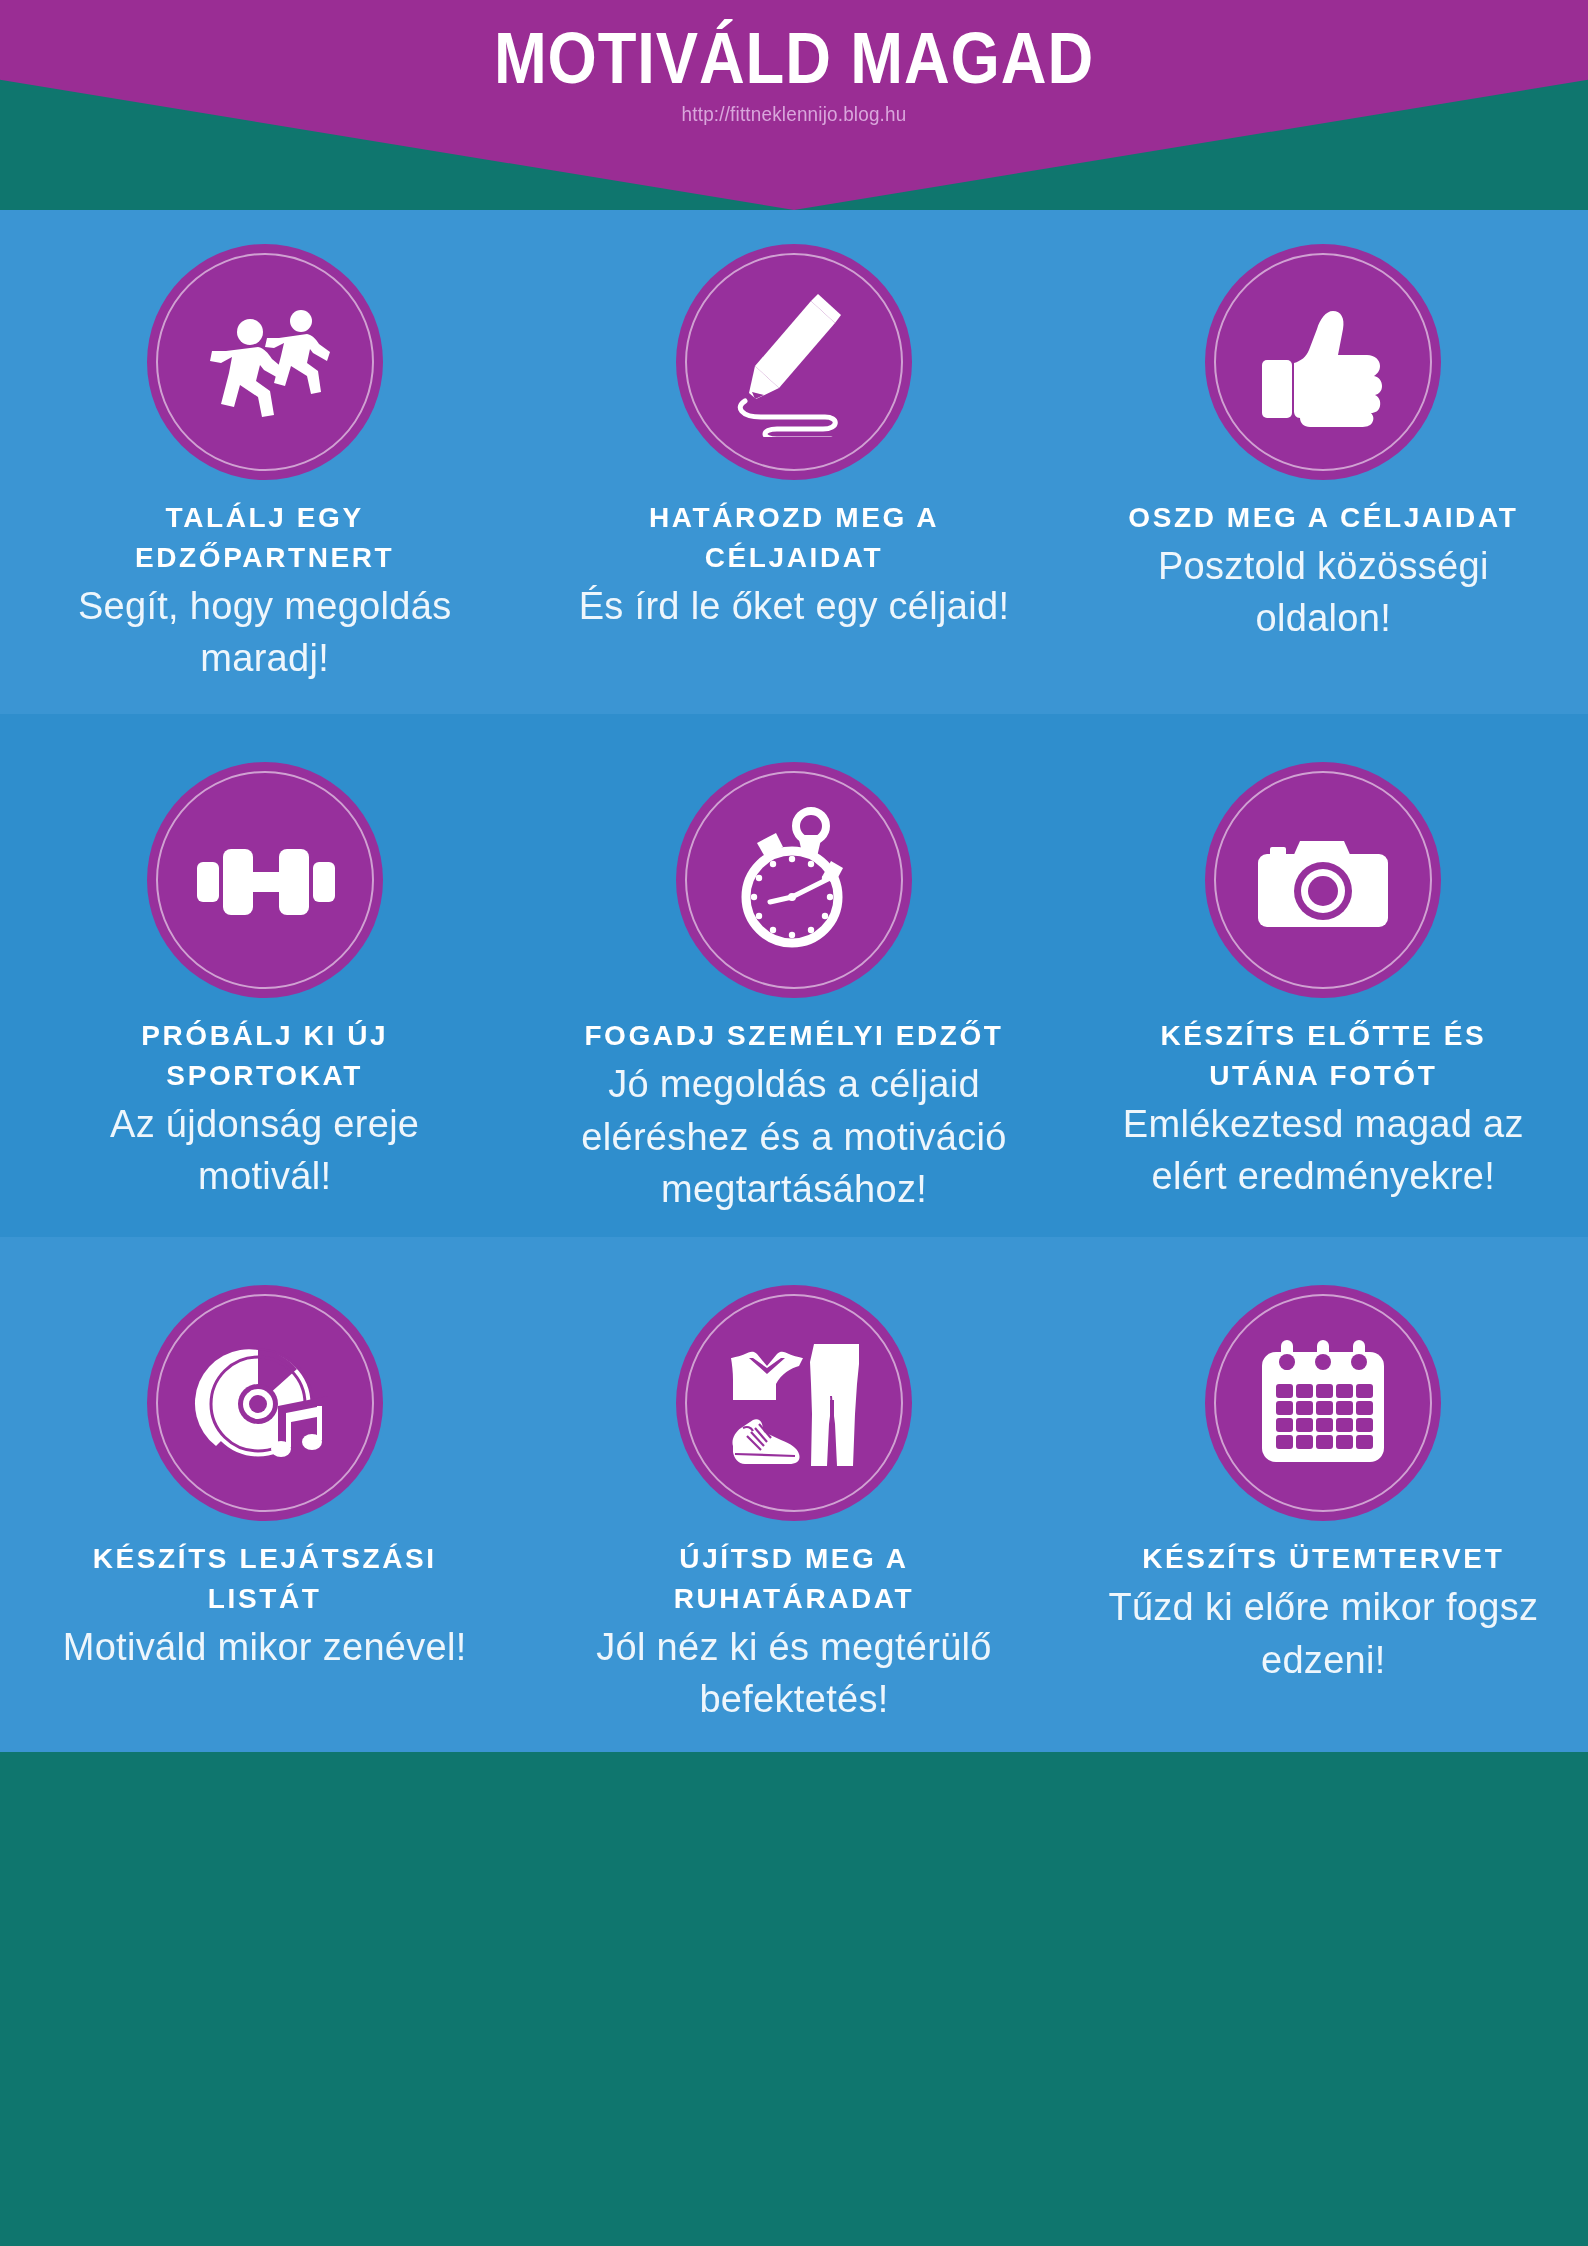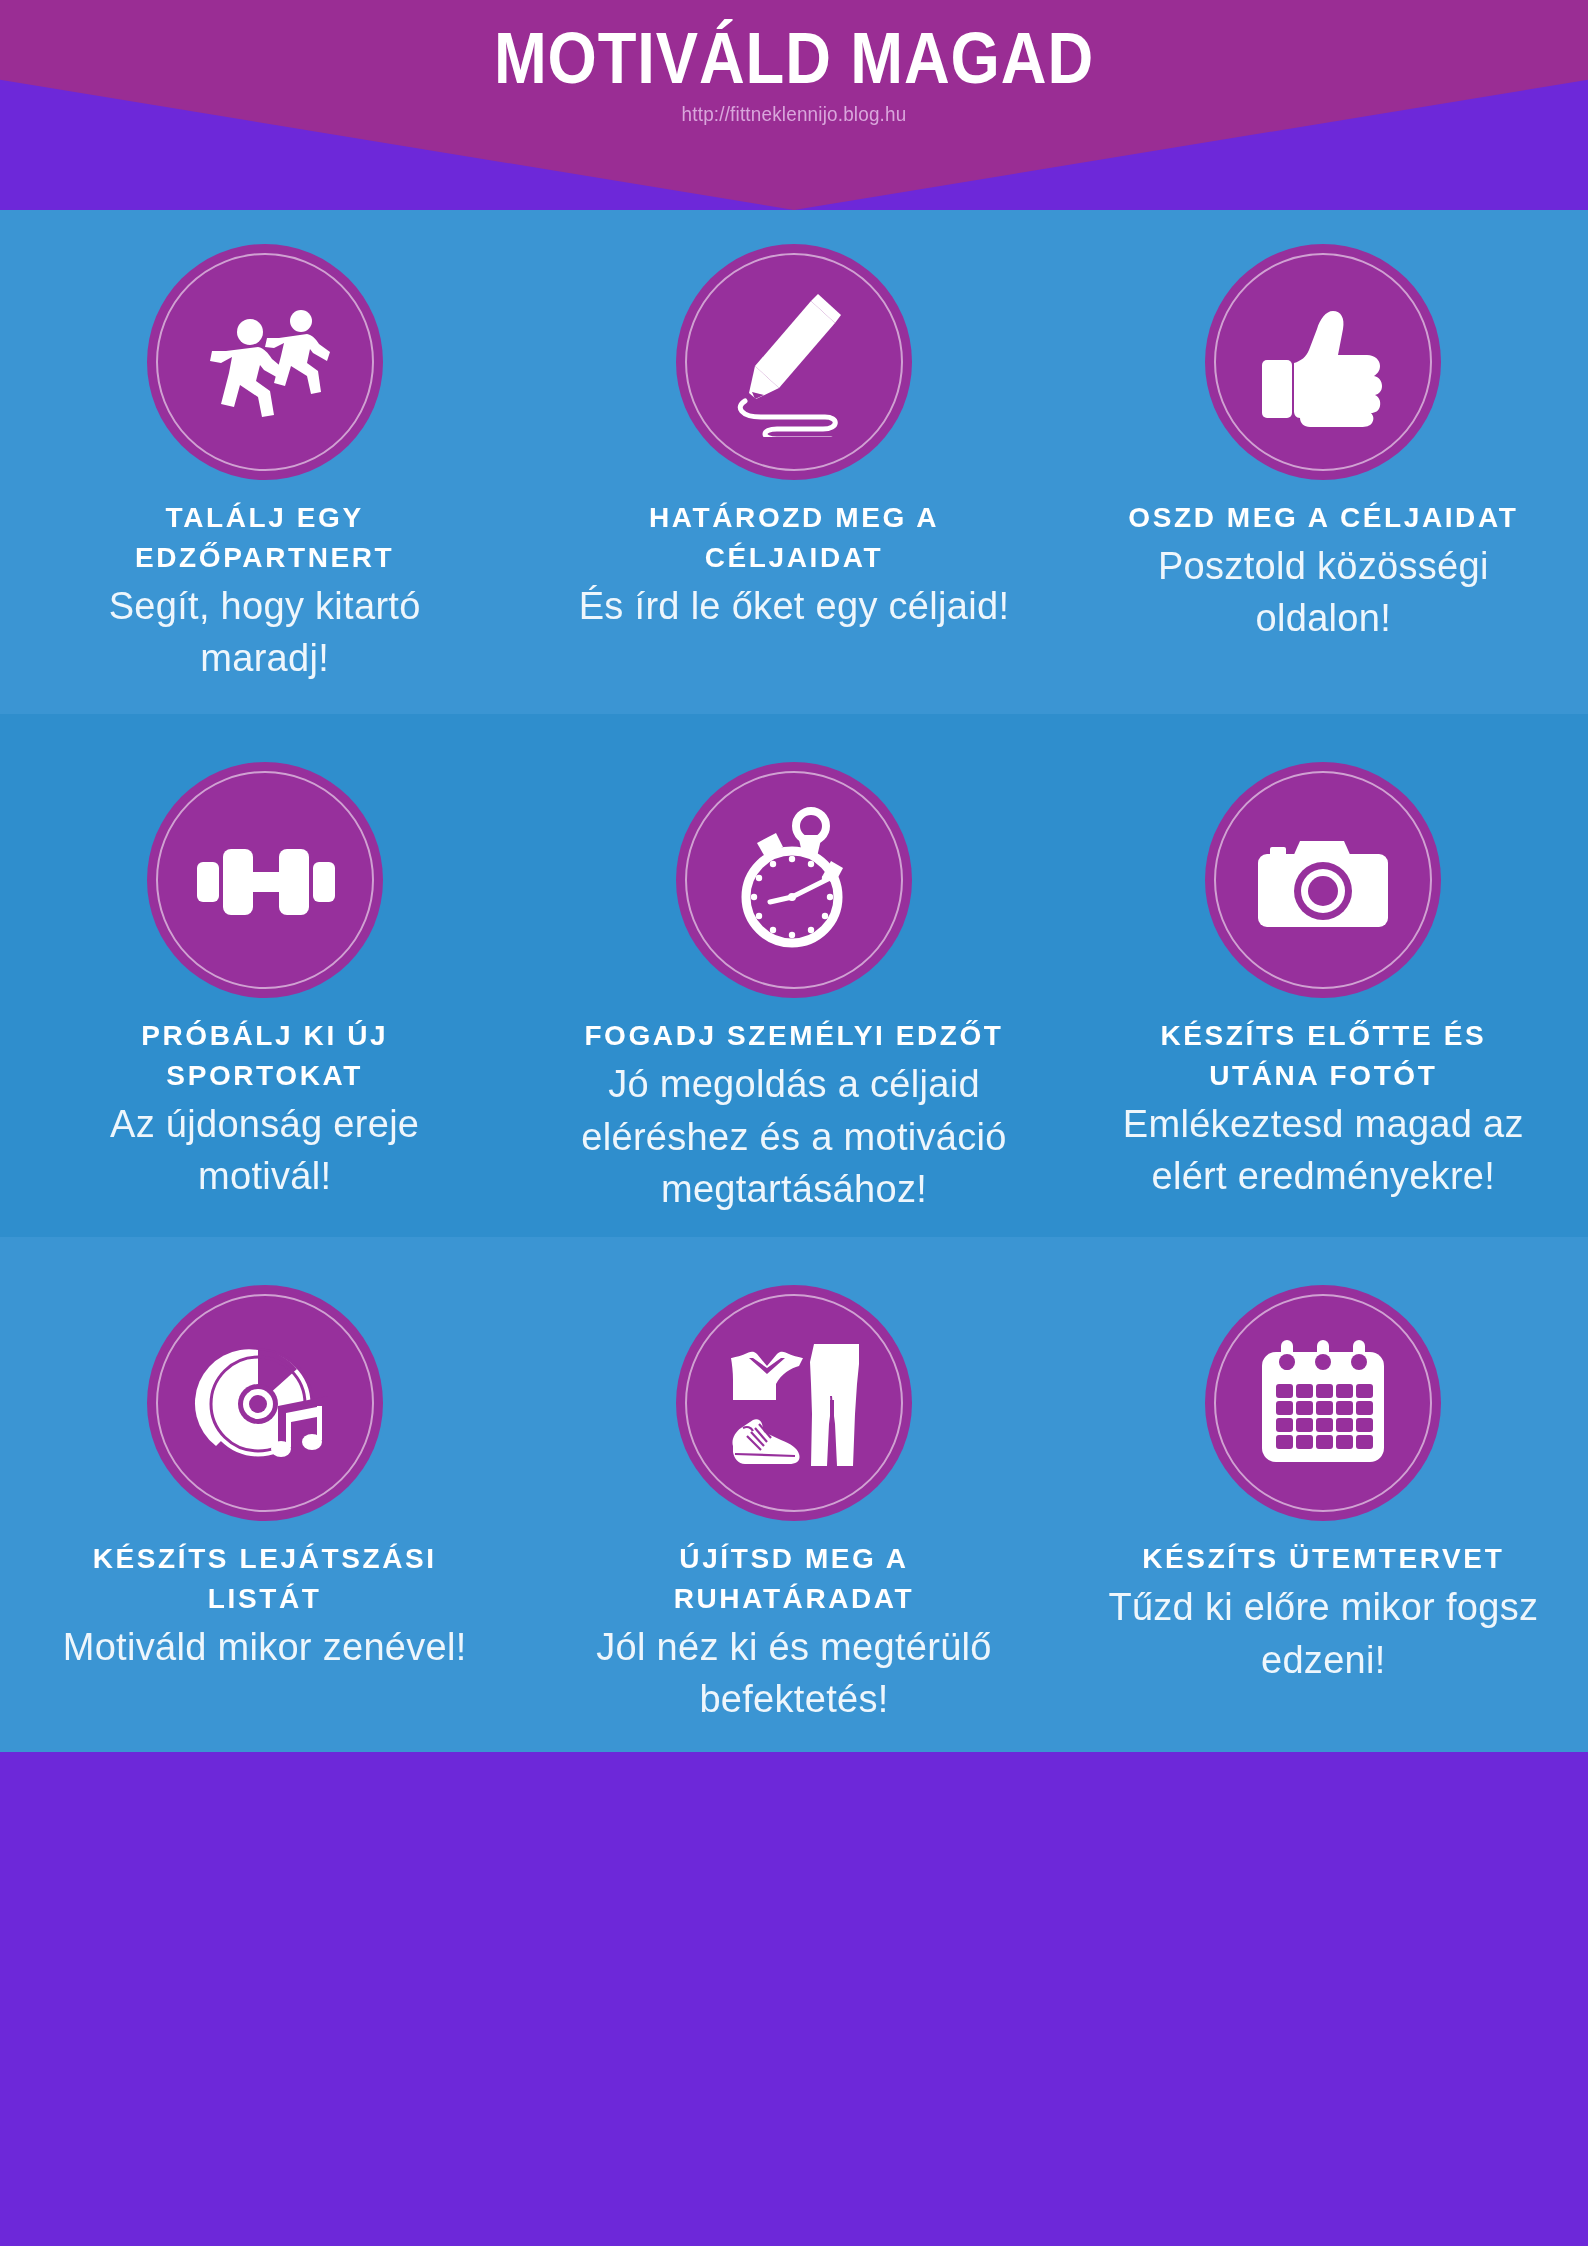--- a/index.html
+++ b/index.html
@@ -5,21 +5,21 @@
   * { margin:0; padding:0; box-sizing:border-box; }
   html, body { background:#2b2b2b; }
   body {
     font-family:"Liberation Sans", sans-serif;
     -webkit-font-smoothing:antialiased;
   }
   #poster {
     position:relative;
     width:1588px;
     height:2246px;
-    background:#6d28d9;
+    background:#0f766e;
     overflow:hidden;
   }
 
   
   .header {
     position:relative;
     width:100%;
     height:210px;
     background:#9a2d94;
     -webkit-clip-path: polygon(0 0, 100% 0, 100% 38%, 50% 100%, 0 38%);
@@ -135,21 +135,21 @@
               <path d="M68 60 C74 61 78 66 82 72 L94 82 L90 92 L74 83 L70 78 L66 94 L80 104 L84 128 L72 130 L68 110 L50 98 L44 120 L31 117 L39 86 L42 70 L31 76 L20 74 L22 64 L36 64 Z"></path>
 
               <circle cx="111" cy="34" r="11"></circle>
               <path d="M117 47 C122 48 126 52 129 57 L140 65 L137 74 L123 66 L120 62 L117 76 L128 84 L131 105 L121 107 L117 89 L101 79 L95 99 L84 96 L91 69 L94 56 L84 61 L75 60 L77 51 L89 51 Z"></path>
             </g>
           </svg>
         </div>
       </div>
       <div class="texts">
         <div class="cell-title">TALÁLJ EGY EDZŐPARTNERT</div>
-        <div class="cell-desc">Segít, hogy kitartó maradj!</div>
+        <div class="cell-desc">Segít, hogy megoldás maradj!</div>
       </div>
     </div>
 
     <div class="cell">
       <div class="circle-wrap">
         <div class="circle">
           <svg width="150" height="150" viewBox="0 0 150 150">
             <g fill="#ffffff">
 
               <path d="M92 14 L116 36 L60 101 L36 79 Z"></path>

